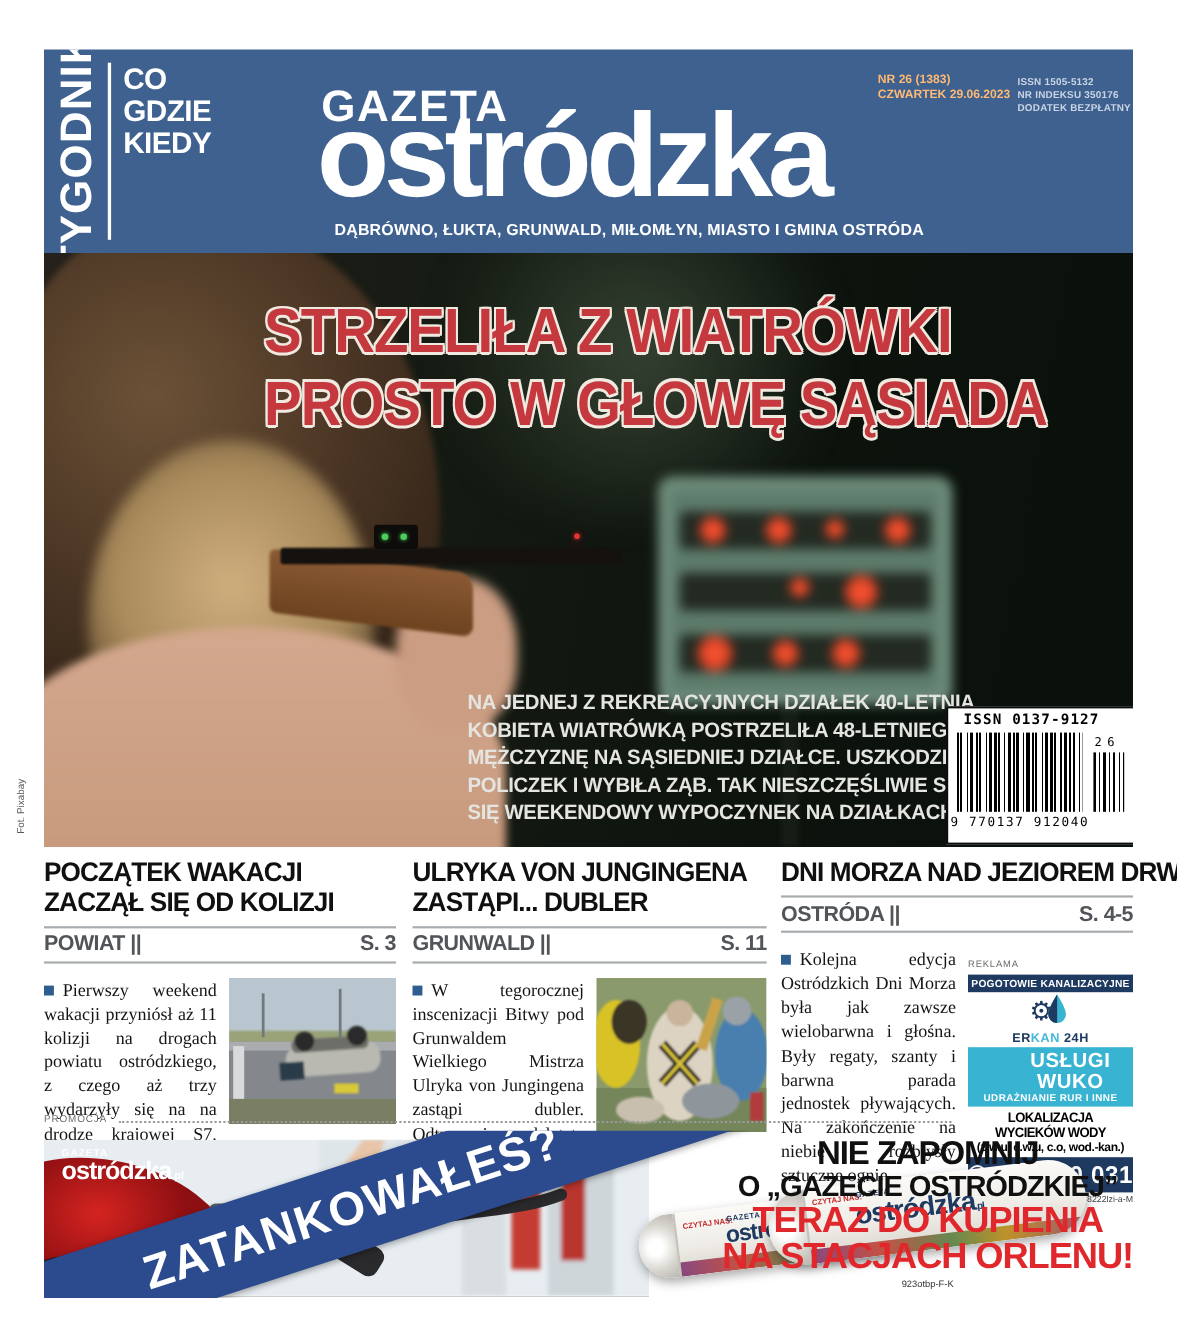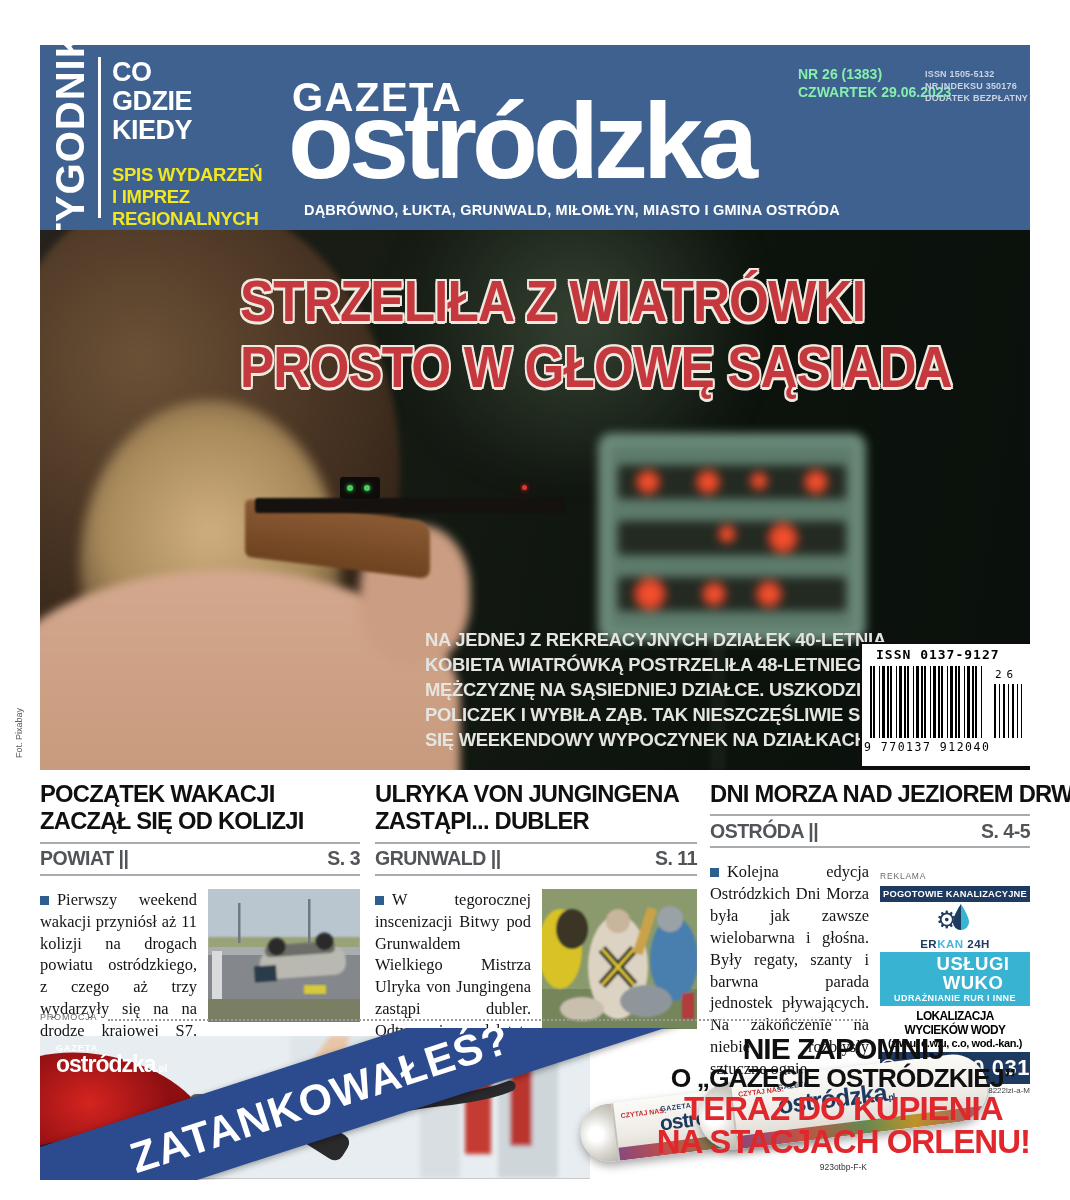--- a/index.html
+++ b/index.html
@@ -10,21 +10,21 @@
   
   .header{left:40px;top:45px;width:990px;height:185px;background:#3e6190;overflow:hidden;}
   .tygodnik{top:50%;left:30px;transform:translate(-50%,-50%) rotate(-90deg);
             white-space:nowrap;color:#fff;font-weight:bold;font-size:40px;letter-spacing:1px;}
   .vdivider{left:58px;top:12px;width:3px;height:161px;background:#fff;}
   .cgk{left:72px;top:13px;color:#fff;font-weight:bold;font-size:27px;line-height:1.07;letter-spacing:-.5px;}
   .spis{left:72px;top:119px;color:#f2e620;font-weight:bold;font-size:18.5px;line-height:1.2;letter-spacing:-.3px;}
   .brand-top{left:252px;top:30px;color:#fff;font-weight:bold;font-size:40px;letter-spacing:1.5px;}
   .brand-main{left:248px;top:42px;color:#fff;font-weight:bold;font-size:108px;letter-spacing:-5px;line-height:1;}
   .regions{left:264px;top:157px;color:#fff;font-weight:bold;font-size:14.5px;letter-spacing:.2px;}
-  .issue{left:758px;top:21px;color:#86efac;font-weight:bold;font-size:14px;line-height:1.25;}
+  .issue{left:758px;top:21px;color:#fdba74;font-weight:bold;font-size:11px;line-height:1.25;}
   .issn{left:885px;top:23px;color:#c9d4e4;font-size:9px;line-height:1.35;font-weight:bold;letter-spacing:.2px;}
 
   
   .photo{left:40px;top:230px;width:990px;height:540px;overflow:hidden;
          background:linear-gradient(100deg,#26211c 0%,#151b13 35%,#0c130d 70%,#0a100b 100%);}
   .ph-light{left:330px;top:-60px;width:420px;height:300px;border-radius:50%;
             background:radial-gradient(circle,rgba(90,110,85,.5),rgba(0,0,0,0) 70%);filter:blur(18px);}
   .hair{left:-40px;top:-30px;width:400px;height:530px;border-radius:42% 58% 55% 45%;
         background:radial-gradient(circle at 35% 30%,#6b5136 0%,#4a3524 40%,#2e2115 75%);
         filter:blur(3px);}
@@ -139,25 +139,20 @@
 
 <div class="page">
 
   <div class="abs header">
     <div class="abs tygodnik">TYGODNIK</div>
     <div class="abs vdivider"></div>
     <div class="abs cgk">
       <div>CO</div>
       <div>GDZIE</div>
       <div>KIEDY</div>
-    </div>
-    <div class="abs spis">
-      <div>SPIS WYDARZEŃ</div>
-      <div>I IMPREZ</div>
-      <div>REGIONALNYCH</div>
     </div>
     <div class="abs brand-top">GAZETA</div>
     <div class="abs brand-main">ostródzka</div>
     <div class="abs regions">DĄBRÓWNO, ŁUKTA, GRUNWALD, MIŁOMŁYN, MIASTO I GMINA OSTRÓDA</div>
     <div class="abs issue">
       <div>NR 26 (1383)</div>
       <div>CZWARTEK 29.06.2023</div>
     </div>
     <div class="abs issn">
       <div>ISSN 1505-5132</div>

